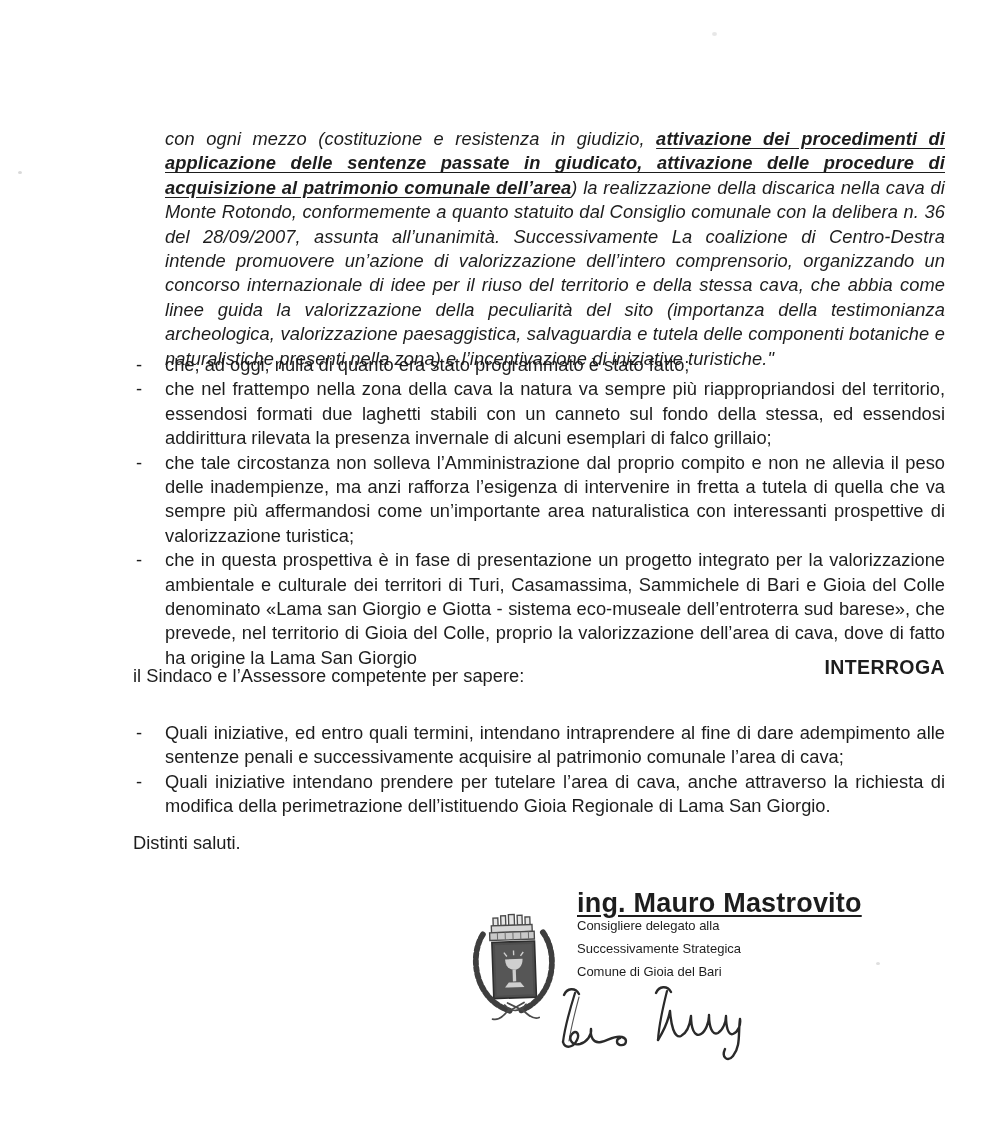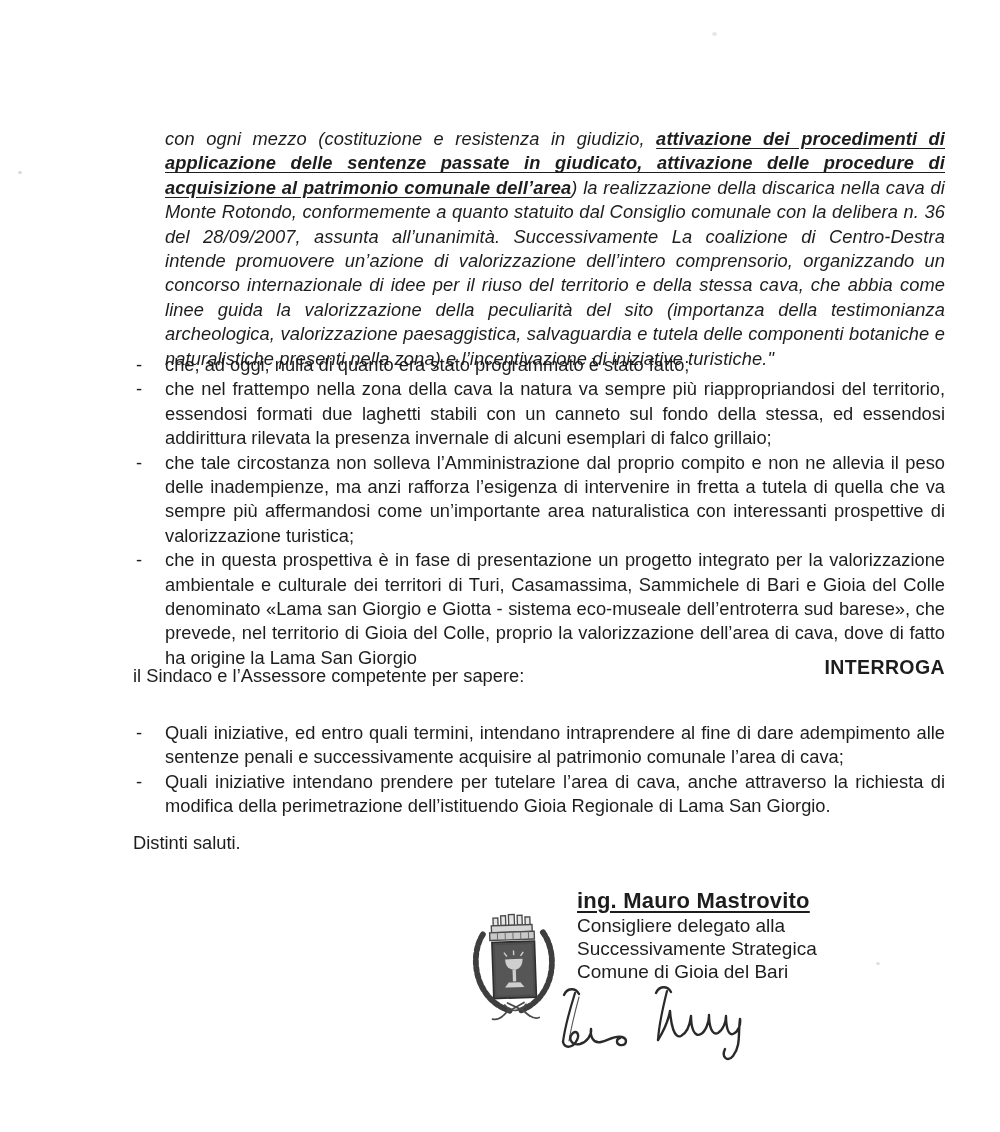--- a/index.html
+++ b/index.html
@@ -43,25 +43,25 @@
     letter-spacing:0.4px;
   }
 
   .intro { top:664px; }
   .questions { top:721px; }
   .closing { top:831px; }
 
   
   .sig-name {
     position:absolute; left:577px; top:888px;
-    font-weight:bold; font-size:22px;
+    font-weight:bold; font-size:27px;
     text-decoration:underline; text-underline-offset:3px;
     letter-spacing:0.2px;
   }
-  .sig-role { position:absolute; left:577px; top:914px; font-size:19px; line-height:23px; }
+  .sig-role { position:absolute; left:577px; top:914px; font-size:13px; line-height:23px; }
 
   .crest { position:absolute; left:456px; top:898px; width:118px; height:128px; }
   .handwritten { position:absolute; left:533px; top:978px; width:232px; height:92px; }
 
   .speck { position:absolute; border-radius:50%; background:#b9b9b9; }
   .speck.s1 { left:18px;  top:171px; width:4px; height:3px; opacity:.55; }
   .speck.s2 { left:712px; top:32px;  width:5px; height:4px; opacity:.35; }
   .speck.s3 { left:876px; top:962px; width:4px; height:3px; opacity:.45; }
 </style>
 </head>

